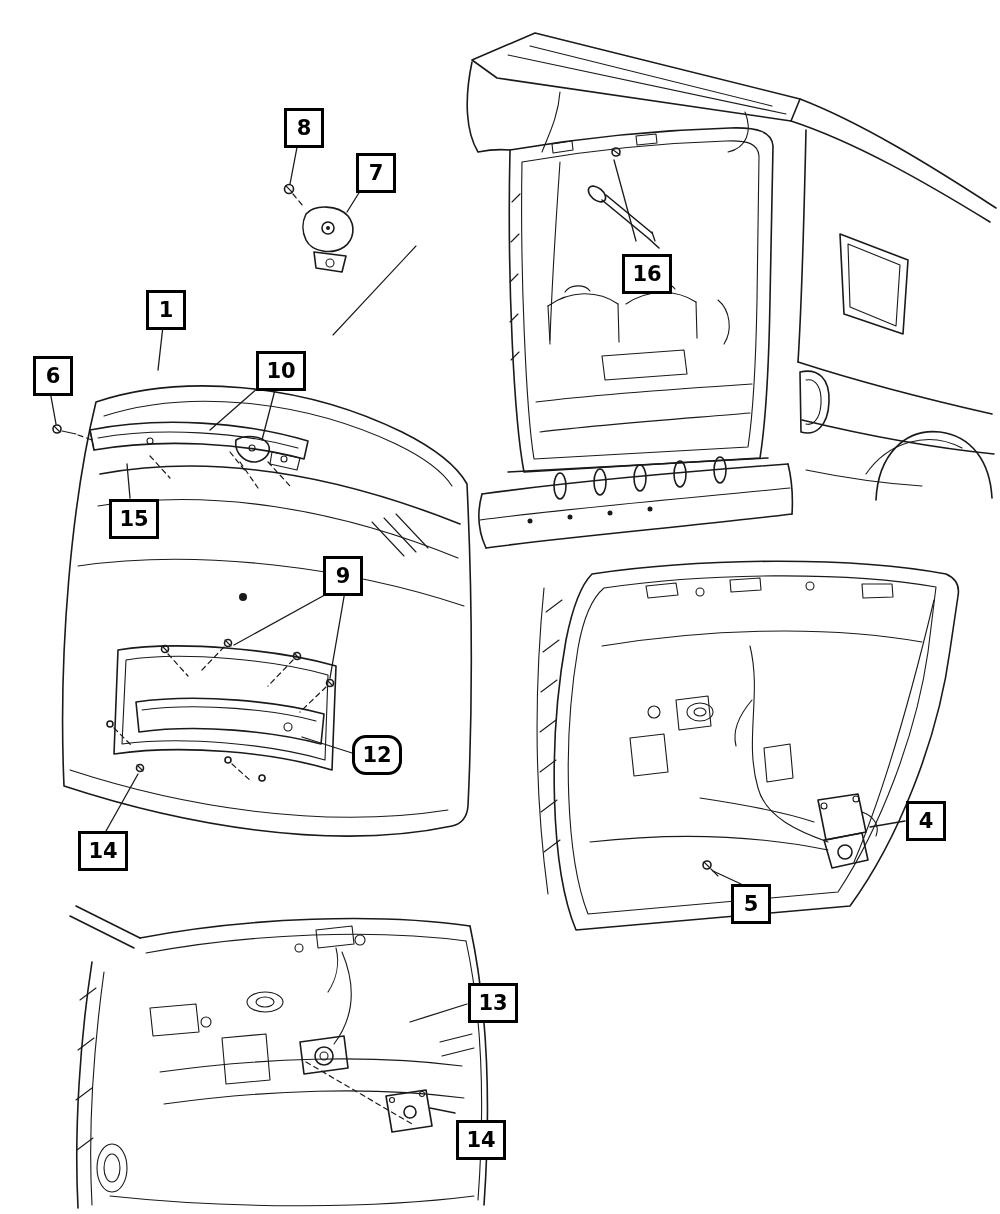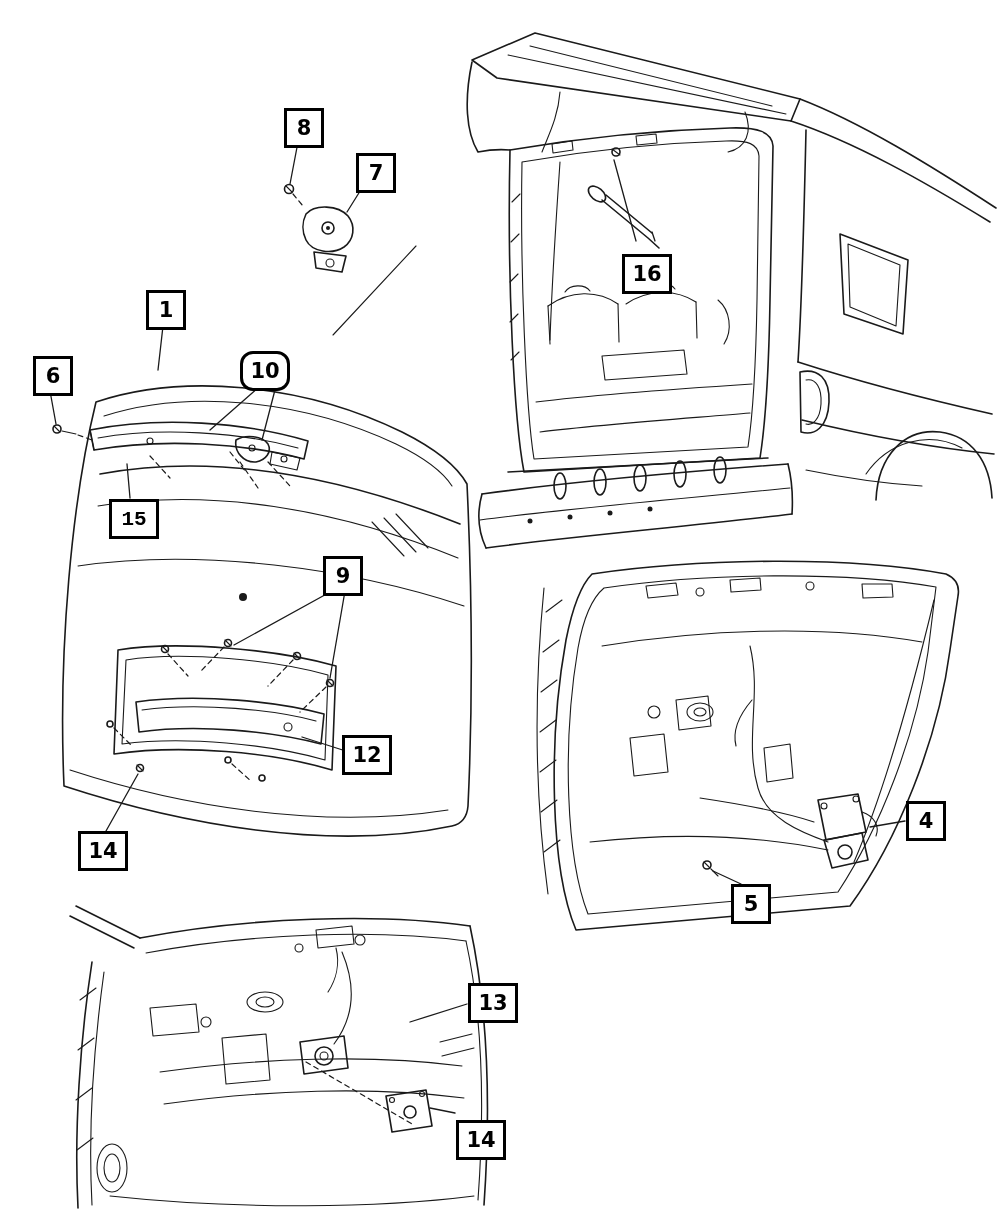--- a/index.html
+++ b/index.html
@@ -282,21 +282,21 @@
   </g>
 </svg>
 
 <div class="callout" style="left:146px;top:290px;">1</div>
 <div class="callout" style="left:906px;top:801px;">4</div>
 <div class="callout" style="left:731px;top:884px;">5</div>
 <div class="callout" style="left:33px;top:356px;">6</div>
 <div class="callout" style="left:356px;top:153px;">7</div>
 <div class="callout" style="left:284px;top:108px;">8</div>
 <div class="callout" style="left:323px;top:556px;">9</div>
-<div class="callout w2" style="left:240px;top:351px;border-radius:13px;">10</div>
+<div class="callout w2" style="left:256px;top:351px;">10</div>
 <div class="callout w2" style="left:78px;top:831px;">14</div>
-<div class="callout w2" style="left:342px;top:735px;">12</div>
+<div class="callout w2" style="left:352px;top:735px;border-radius:14px;">12</div>
 <div class="callout w2" style="left:468px;top:983px;">13</div>
 <div class="callout w2" style="left:456px;top:1093px;margin-top:27px;">14</div>
-<div class="callout w2" style="left:109px;top:499px;font-family:Liberation Mono, monospace;">15</div>
+<div class="callout w2" style="left:109px;top:499px;">15</div>
 <div class="callout w2" style="left:622px;top:241px;margin-top:13px;">16</div>
 
 </div>
 
 </body></html>

